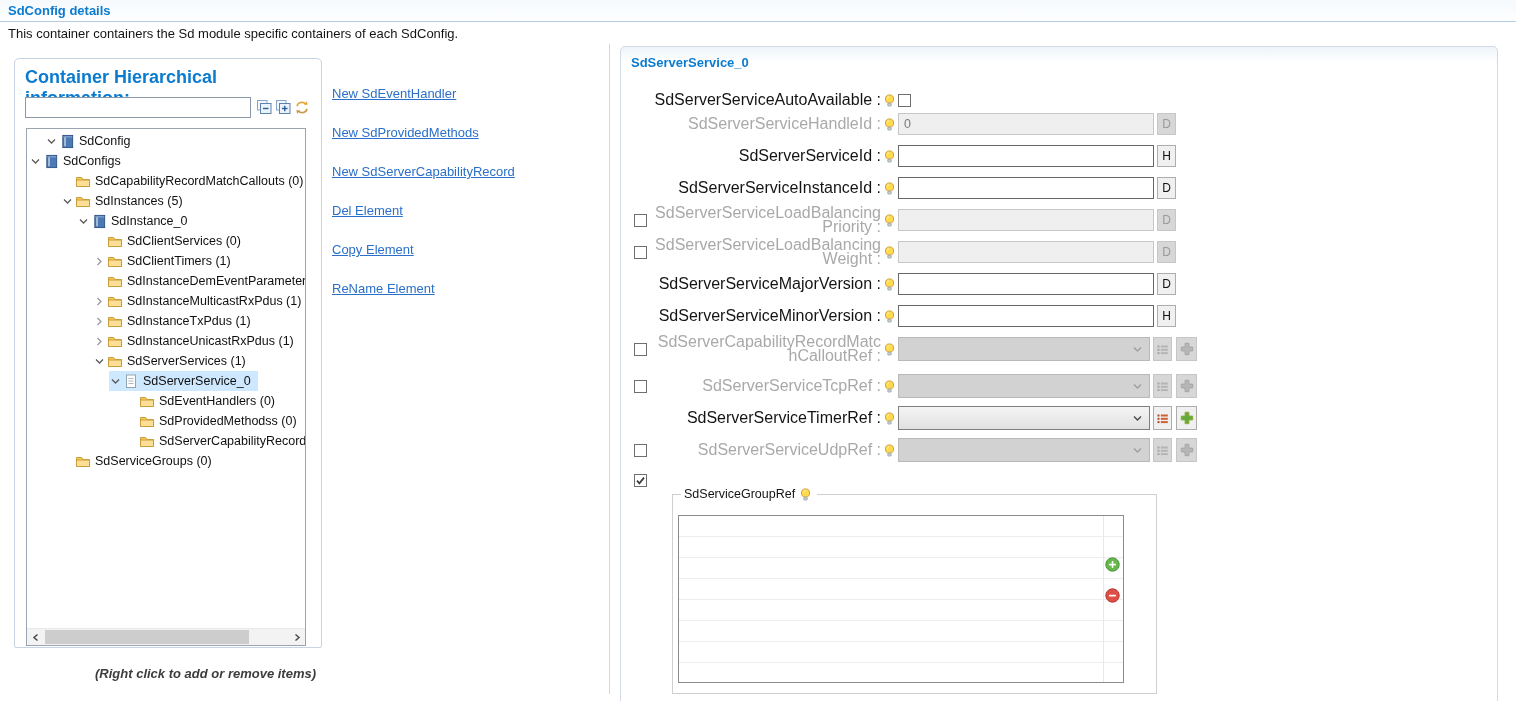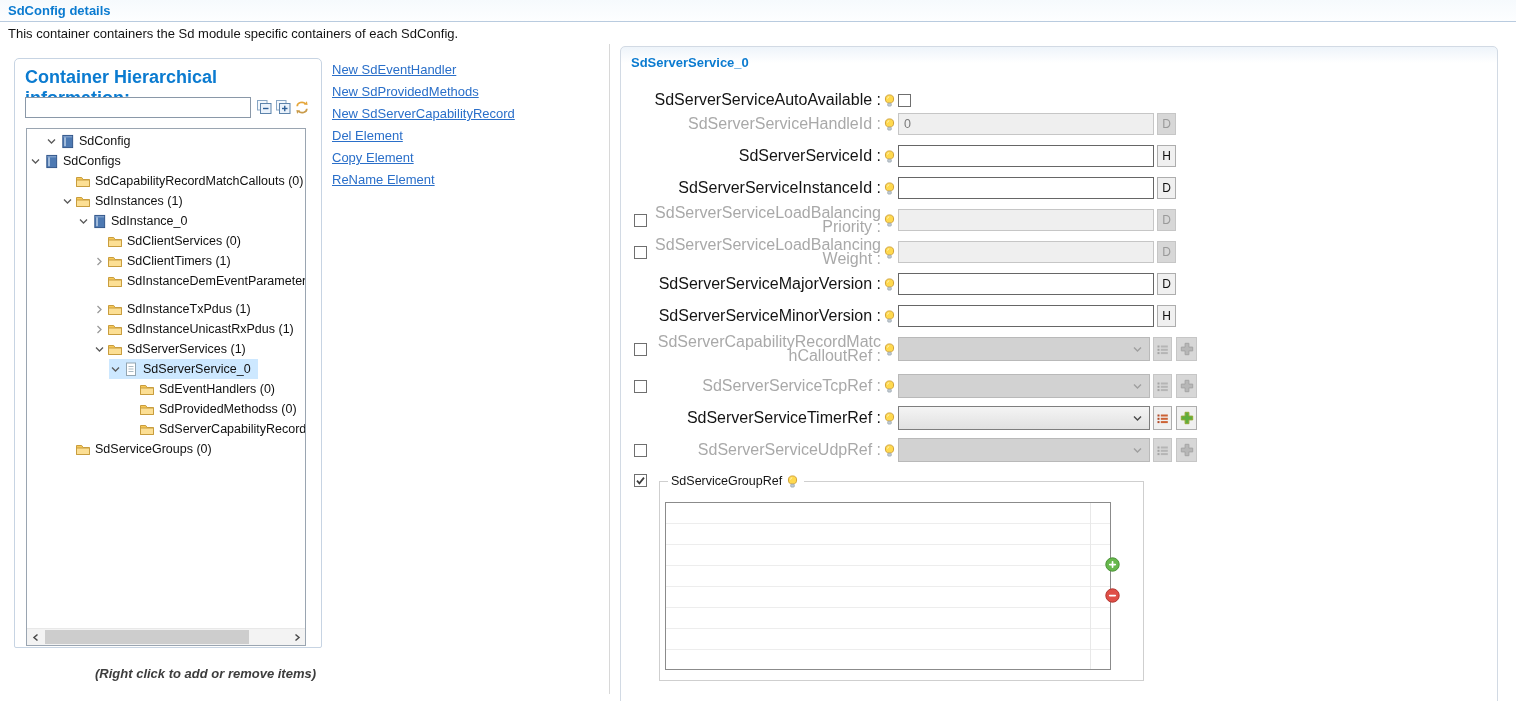--- a/index.html
+++ b/index.html
@@ -30,21 +30,21 @@
   .ticon{width:16px;display:inline-flex;justify-content:center;flex:none;margin-right:4px;}
   .tlabel{color:#101010;}
   .hscroll{position:absolute;left:0;bottom:0;width:278px;height:17px;background:#f3f3f3;
            border-top:1px solid #e8e8e8;box-sizing:border-box;}
   .harrow{position:absolute;top:0;width:17px;height:16px;display:flex;align-items:center;justify-content:center;}
   .hthumb{position:absolute;left:18px;top:1px;width:204px;height:14px;background:#cdcdcd;}
   .hint{position:absolute;left:95px;top:666px;font-size:13px;font-weight:bold;font-style:italic;color:#3d3d3d;}
 
   
   .links{position:absolute;left:332px;top:62px;}
-  .link{display:block;height:15px;margin-bottom:7px;font-size:13px;color:#2a6fc9;text-decoration:underline;cursor:pointer;}
+  .link{display:block;height:15px;margin-bottom:7px;font-size:13px;color:#2a6fc9;text-decoration:underline;cursor:pointer;margin-top:24px;}
 
   .vdiv{position:absolute;left:609px;top:44px;width:1px;height:650px;background:#d8d8d8;}
 
   
   .rpanel{position:absolute;left:620px;top:46px;width:878px;height:658px;box-sizing:border-box;
           border:1px solid #d2dae4;border-radius:5px 5px 0 0;
           background:linear-gradient(#eef4fa,#ffffff 16px);}
   .rp-title{position:absolute;left:10px;top:8px;font-size:13px;font-weight:bold;color:#0b7bd0;}
   .frow{position:absolute;left:0;width:100%;display:flex;align-items:center;height:24px;}
   .optcol{width:17px;margin-left:13px;flex:none;display:flex;align-items:center;}
@@ -65,21 +65,21 @@
         background:#f0f0f0;display:flex;align-items:center;justify-content:center;
         font-size:12px;color:#111;flex:none;cursor:pointer;}
   .sbtn.h22{height:22px;}
   .sbtn.wide{width:21px;margin-left:4px;}
   .sbtn.dis{background:#d7d7d7;border-color:#c6c6c6;color:#9a9a9a;cursor:default;}
 
   
   .grow{position:absolute;left:0;top:424px;width:100%;height:210px;}
   .grow > .cb{position:absolute;left:13px;top:3px;}
   .gfs{position:absolute;left:35px;top:0;width:485px;height:207px;box-sizing:border-box;
-       border:1px solid #cfcfcf;margin:3px;padding:0;}
+       border:1px solid #cfcfcf;margin:16px;padding:0;}
   .gfs legend{margin-left:8px;padding:0 3px;font-size:12.5px;display:flex;align-items:center;gap:2px;color:#141414;}
   .gtable{position:absolute;left:5px;top:14px;width:446px;height:168px;box-sizing:border-box;
           border:1px solid #8b8b8b;background:#fff;}
   .gtr{height:21px;box-sizing:border-box;border-bottom:1px solid #ededed;}
   .gtr:last-child{border-bottom:none;}
   .gvdiv{position:absolute;top:0;left:424px;width:1px;height:100%;background:#e8e8e8;}
   .gbtn{position:absolute;left:484px;width:15px;height:15px;cursor:pointer;display:flex;}
 </style>
 </head>
 <body>
@@ -169,21 +169,21 @@
               <svg width="11" height="11" viewBox="0 0 11 11">
                 <path d="M2 3.5 L5.5 7 L9 3.5" fill="none" stroke="#5a5a5a" stroke-width="1.3"></path>
               </svg>
             </span>
             <span class="ticon">
               <svg width="16" height="15" viewBox="0 0 16 15">
                 <path d="M1.5 3.5 h5.2 l1.4 2 h6.4 v7 h-13 z" fill="#f7c959" stroke="#c89d3e"></path>
                 <path d="M1.5 6 h13 v6.5 h-13 z" fill="#fcdf94" stroke="#c89d3e"></path>
               </svg>
             </span>
-            <span class="tlabel">SdInstances (1)</span>
+            <span class="tlabel">SdInstances (5)</span>
           </span>
         </div>
         <div class="trow" style="padding-left: 50px;">
           <span class="titem">
             <span class="arrow">
               <svg width="11" height="11" viewBox="0 0 11 11">
                 <path d="M2 3.5 L5.5 7 L9 3.5" fill="none" stroke="#5a5a5a" stroke-width="1.3"></path>
               </svg>
             </span>
             <span class="ticon">
@@ -229,21 +229,37 @@
             <span class="arrow"></span>
             <span class="ticon">
               <svg width="16" height="15" viewBox="0 0 16 15">
                 <path d="M1.5 3.5 h5.2 l1.4 2 h6.4 v7 h-13 z" fill="#f7c959" stroke="#c89d3e"></path>
                 <path d="M1.5 6 h13 v6.5 h-13 z" fill="#fcdf94" stroke="#c89d3e"></path>
               </svg>
             </span>
             <span class="tlabel">SdInstanceDemEventParameters</span>
           </span>
         </div>
-        <div class="trow" style="padding-left: 66px; margin-top: 8px;">
+        <div class="trow" style="padding-left: 66px;">
+          <span class="titem">
+            <span class="arrow">
+              <svg width="11" height="11" viewBox="0 0 11 11">
+                <path d="M3.5 2 L7 5.5 L3.5 9" fill="none" stroke="#9a9a9a" stroke-width="1.3"></path>
+              </svg>
+            </span>
+            <span class="ticon">
+              <svg width="16" height="15" viewBox="0 0 16 15">
+                <path d="M1.5 3.5 h5.2 l1.4 2 h6.4 v7 h-13 z" fill="#f7c959" stroke="#c89d3e"></path>
+                <path d="M1.5 6 h13 v6.5 h-13 z" fill="#fcdf94" stroke="#c89d3e"></path>
+              </svg>
+            </span>
+            <span class="tlabel">SdInstanceMulticastRxPdus (1)</span>
+          </span>
+        </div>
+        <div class="trow" style="padding-left: 66px;">
           <span class="titem">
             <span class="arrow">
               <svg width="11" height="11" viewBox="0 0 11 11">
                 <path d="M3.5 2 L7 5.5 L3.5 9" fill="none" stroke="#9a9a9a" stroke-width="1.3"></path>
               </svg>
             </span>
             <span class="ticon">
               <svg width="16" height="15" viewBox="0 0 16 15">
                 <path d="M1.5 3.5 h5.2 l1.4 2 h6.4 v7 h-13 z" fill="#f7c959" stroke="#c89d3e"></path>
                 <path d="M1.5 6 h13 v6.5 h-13 z" fill="#fcdf94" stroke="#c89d3e"></path>

